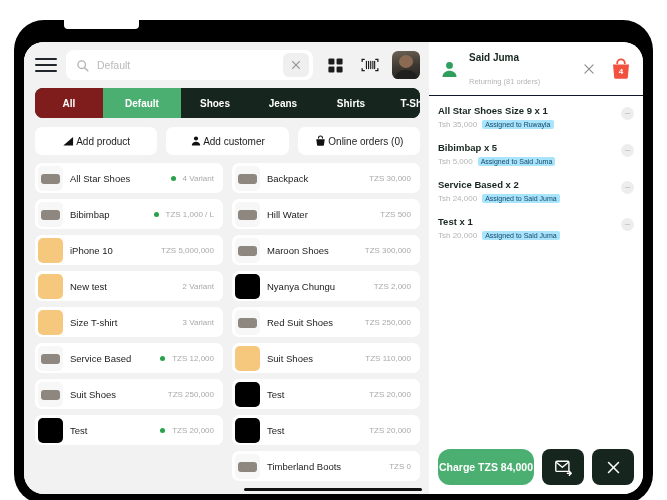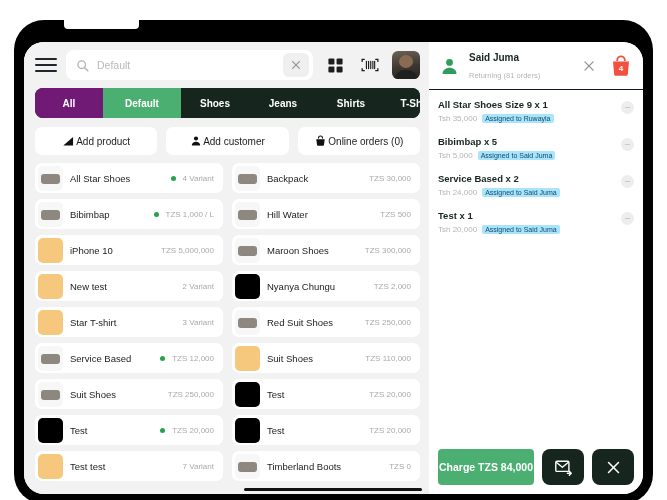--- a/index.html
+++ b/index.html
@@ -137,21 +137,21 @@
   .cat-tab {
     display: flex; align-items: center; justify-content: center;
     color: #ffffff;
     font-size: 10px;
     font-weight: bold;
     padding: 0 14px;
     white-space: nowrap;
     cursor: pointer;
     flex: 0 0 auto;
   }
-  .cat-tab.tab-all { background: #701a75; min-width: 68px; }
+  .cat-tab.tab-all { background: #7f1d1d; min-width: 68px; }
   .cat-tab.tab-default { background: #4caf72; min-width: 78px; }
   .cat-tab.tab-plain { background: #16261e; min-width: 68px; }
 
   
   #action-row {
     display: flex;
     gap: 9px;
     margin: 9px 9px 0 11px;
   }
   .action-btn {
@@ -249,21 +249,21 @@
     width: 22px; height: 22px;
     flex: 0 0 auto;
     display: flex; align-items: center; justify-content: center;
   }
   #customer-text { flex: 1 1 auto; min-width: 0; }
   #customer-name {
     font-size: 10px; font-weight: bold; color: #16261e;
     white-space: nowrap; overflow: hidden; text-overflow: ellipsis;
   }
   #customer-sub {
-    font-size: 7.5px; color: #b5b5b5; margin-top: 8px;
+    font-size: 7.5px; color: #b5b5b5; margin-top: 14px;
     white-space: nowrap; overflow: hidden; text-overflow: ellipsis;
   }
   #cart-close-button {
     width: 20px; height: 20px; flex: 0 0 auto;
     display: flex; align-items: center; justify-content: center;
     cursor: pointer;
   }
   #cart-bag-button {
     width: 26px; height: 26px; flex: 0 0 auto;
     position: relative; cursor: pointer;
@@ -321,21 +321,21 @@
   #cart-footer {
     padding: 9px;
     display: flex;
     gap: 8px;
     align-items: center;
   }
   #charge-button {
     flex: 1 1 auto;
     height: 36px;
     background: #4caf72;
-    border-radius: 4px;
+    border-radius: 12px;
     color: #ffffff;
     font-size: 10.5px;
     font-weight: bold;
     display: flex; align-items: center; justify-content: center;
     cursor: pointer;
     white-space: nowrap;
   }
   .footer-sq-button {
     width: 42px; height: 36px;
     background: #16261e;
@@ -468,21 +468,21 @@
                 <div class="prod-name">iPhone 10</div>
                 <div class="prod-meta">TZS 5,000,000</div>
               </div>
               <div class="product-row">
                 <div class="thumb "></div>
                 <div class="prod-name">New test</div>
                 <div class="prod-meta">2 Variant</div>
               </div>
               <div class="product-row">
                 <div class="thumb "></div>
-                <div class="prod-name">Star T-shirt</div>
+                <div class="prod-name">Size T-shirt</div>
                 <div class="prod-meta">3 Variant</div>
               </div>
               <div class="product-row">
                 <div class="thumb white" style="background: rgb(247, 247, 247);">
                   <div style="position: absolute; left: 3px; top: 8px; width: 19px; height: 10px; border-radius: 3px; background: rgb(107, 98, 88); opacity: 0.75;"></div>
                 </div>
                 <div class="prod-name">Service Based</div>
                 <span class="dot-green"></span>
                 <div class="prod-meta">TZS 12,000</div>
               </div>
@@ -491,25 +491,20 @@
                   <div style="position: absolute; left: 3px; top: 8px; width: 19px; height: 10px; border-radius: 3px; background: rgb(107, 98, 88); opacity: 0.75;"></div>
                 </div>
                 <div class="prod-name">Suit Shoes</div>
                 <div class="prod-meta">TZS 250,000</div>
               </div>
               <div class="product-row">
                 <div class="thumb black"></div>
                 <div class="prod-name">Test</div>
                 <span class="dot-green"></span>
                 <div class="prod-meta">TZS 20,000</div>
-              </div>
-              <div class="product-row">
-                <div class="thumb "></div>
-                <div class="prod-name">Test test</div>
-                <div class="prod-meta">7 Variant</div>
               </div>
             </div>
           <div class="product-col" id="product-col-right">
               <div class="product-row">
                 <div class="thumb white" style="background: rgb(247, 247, 247);">
                   <div style="position: absolute; left: 3px; top: 8px; width: 19px; height: 10px; border-radius: 3px; background: rgb(107, 98, 88); opacity: 0.75;"></div>
                 </div>
                 <div class="prod-name">Backpack</div>
                 <div class="prod-meta">TZS 30,000</div>
               </div>

